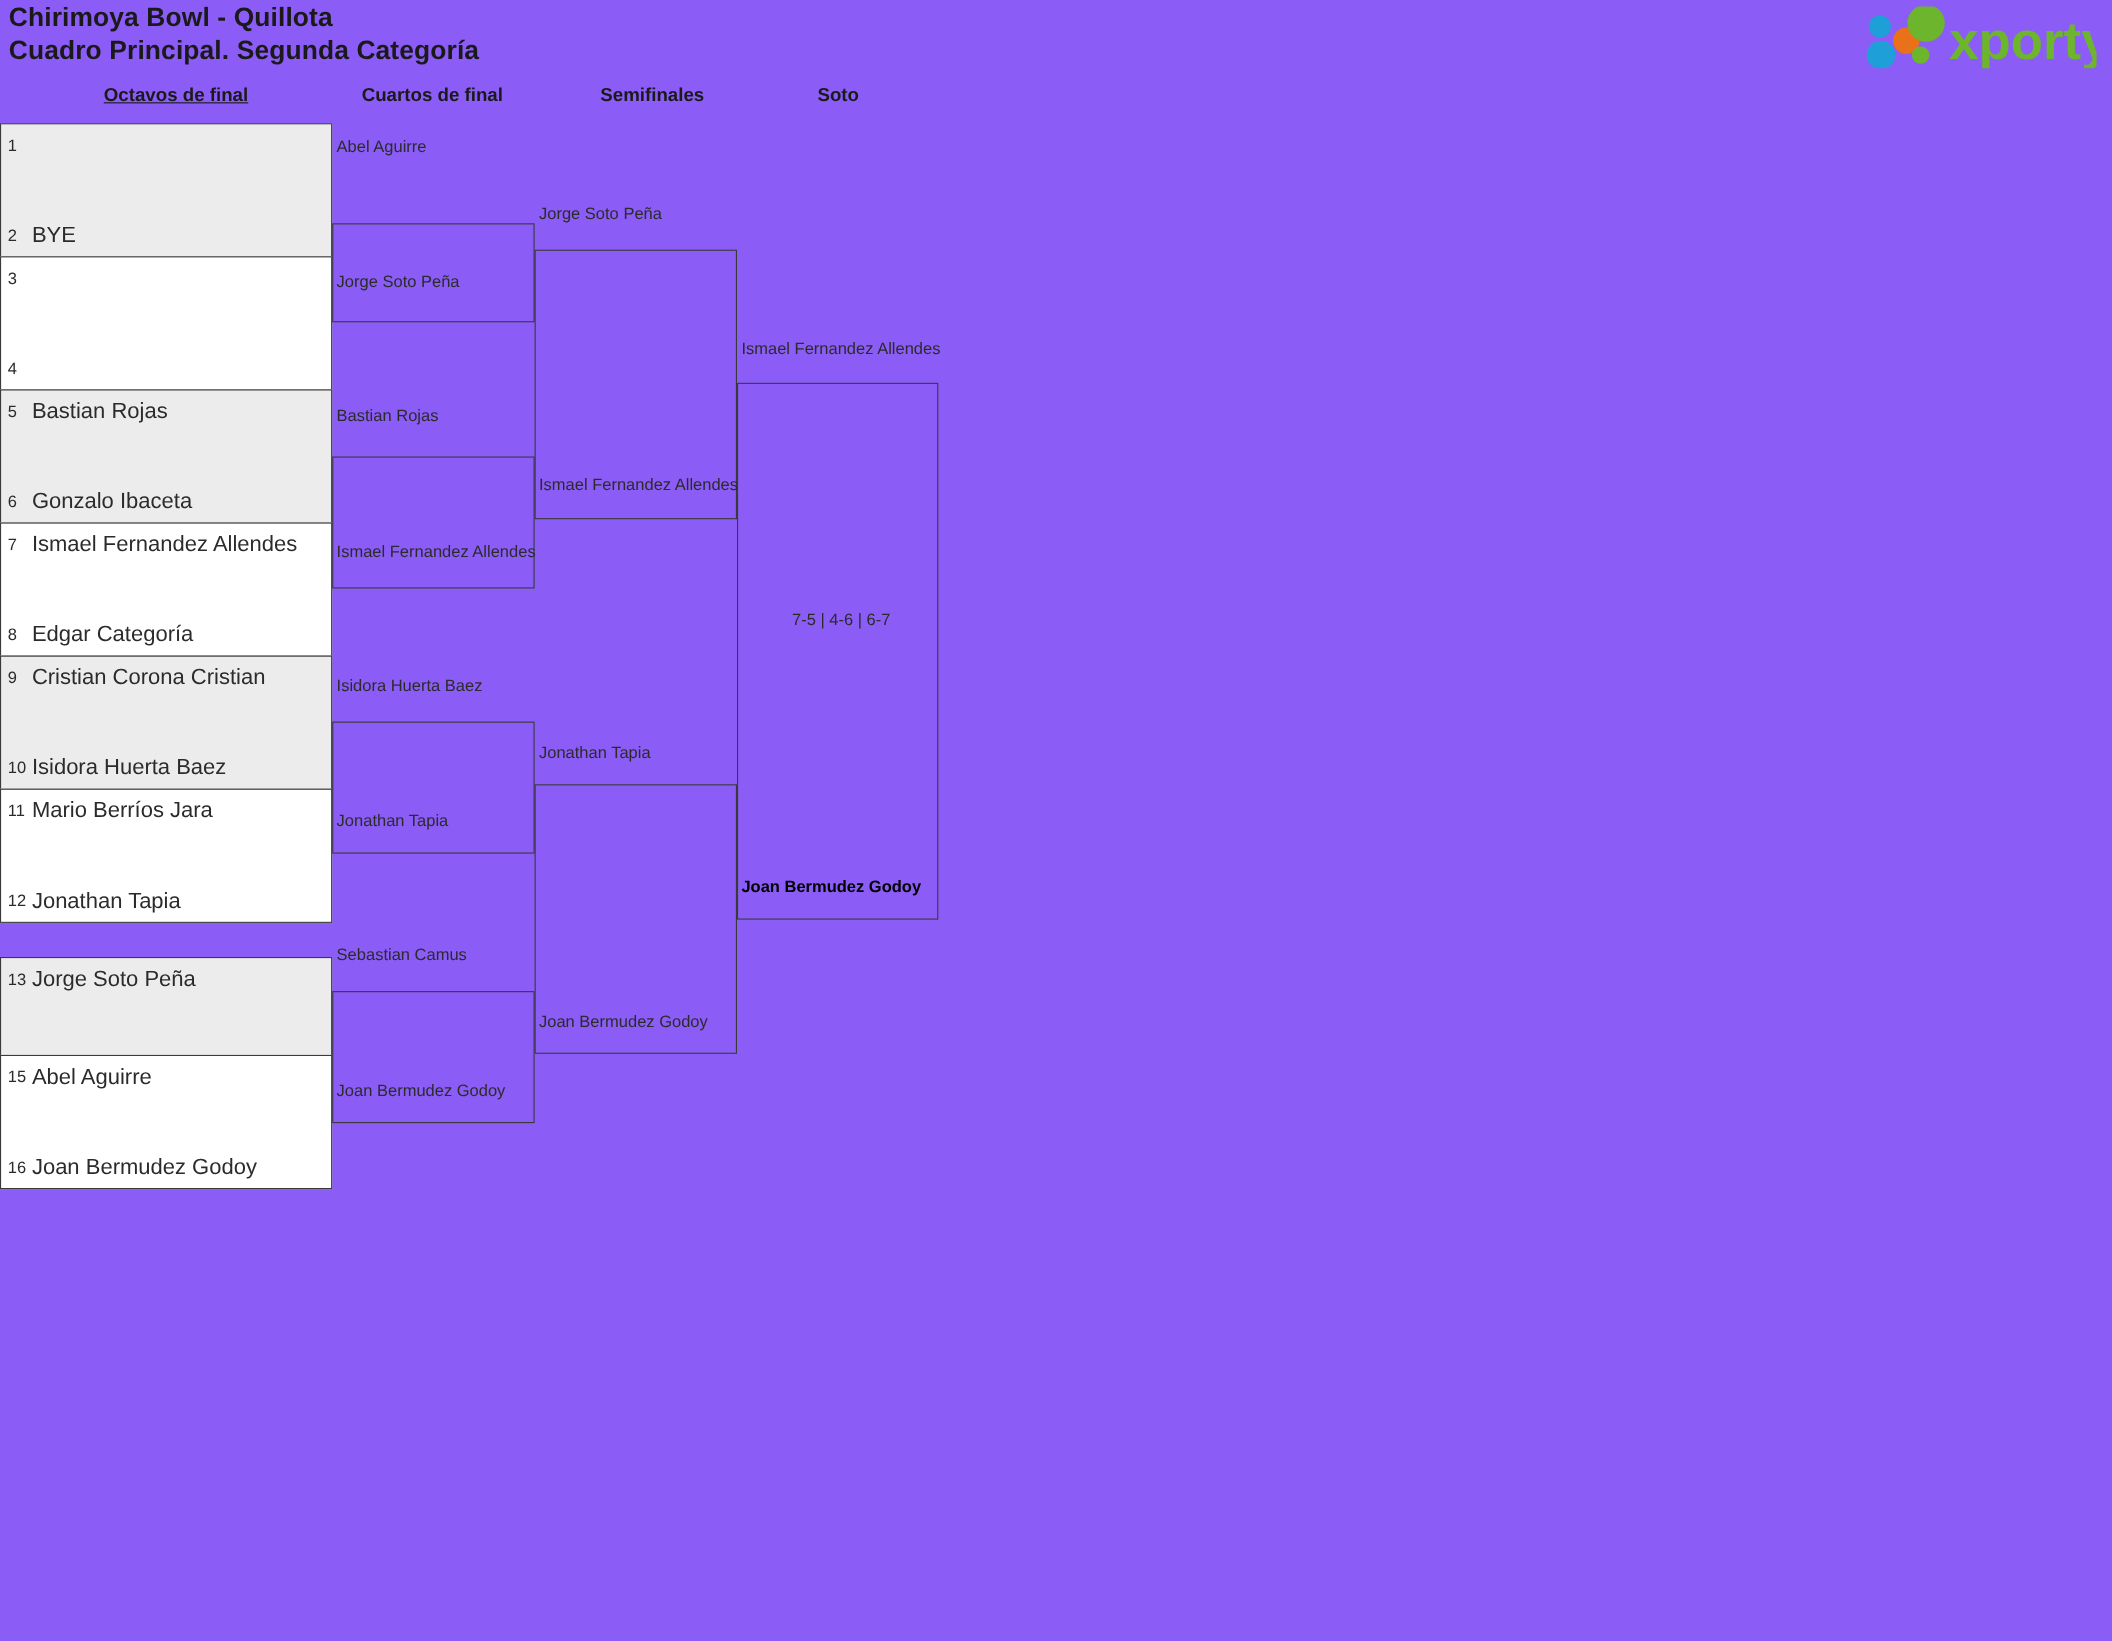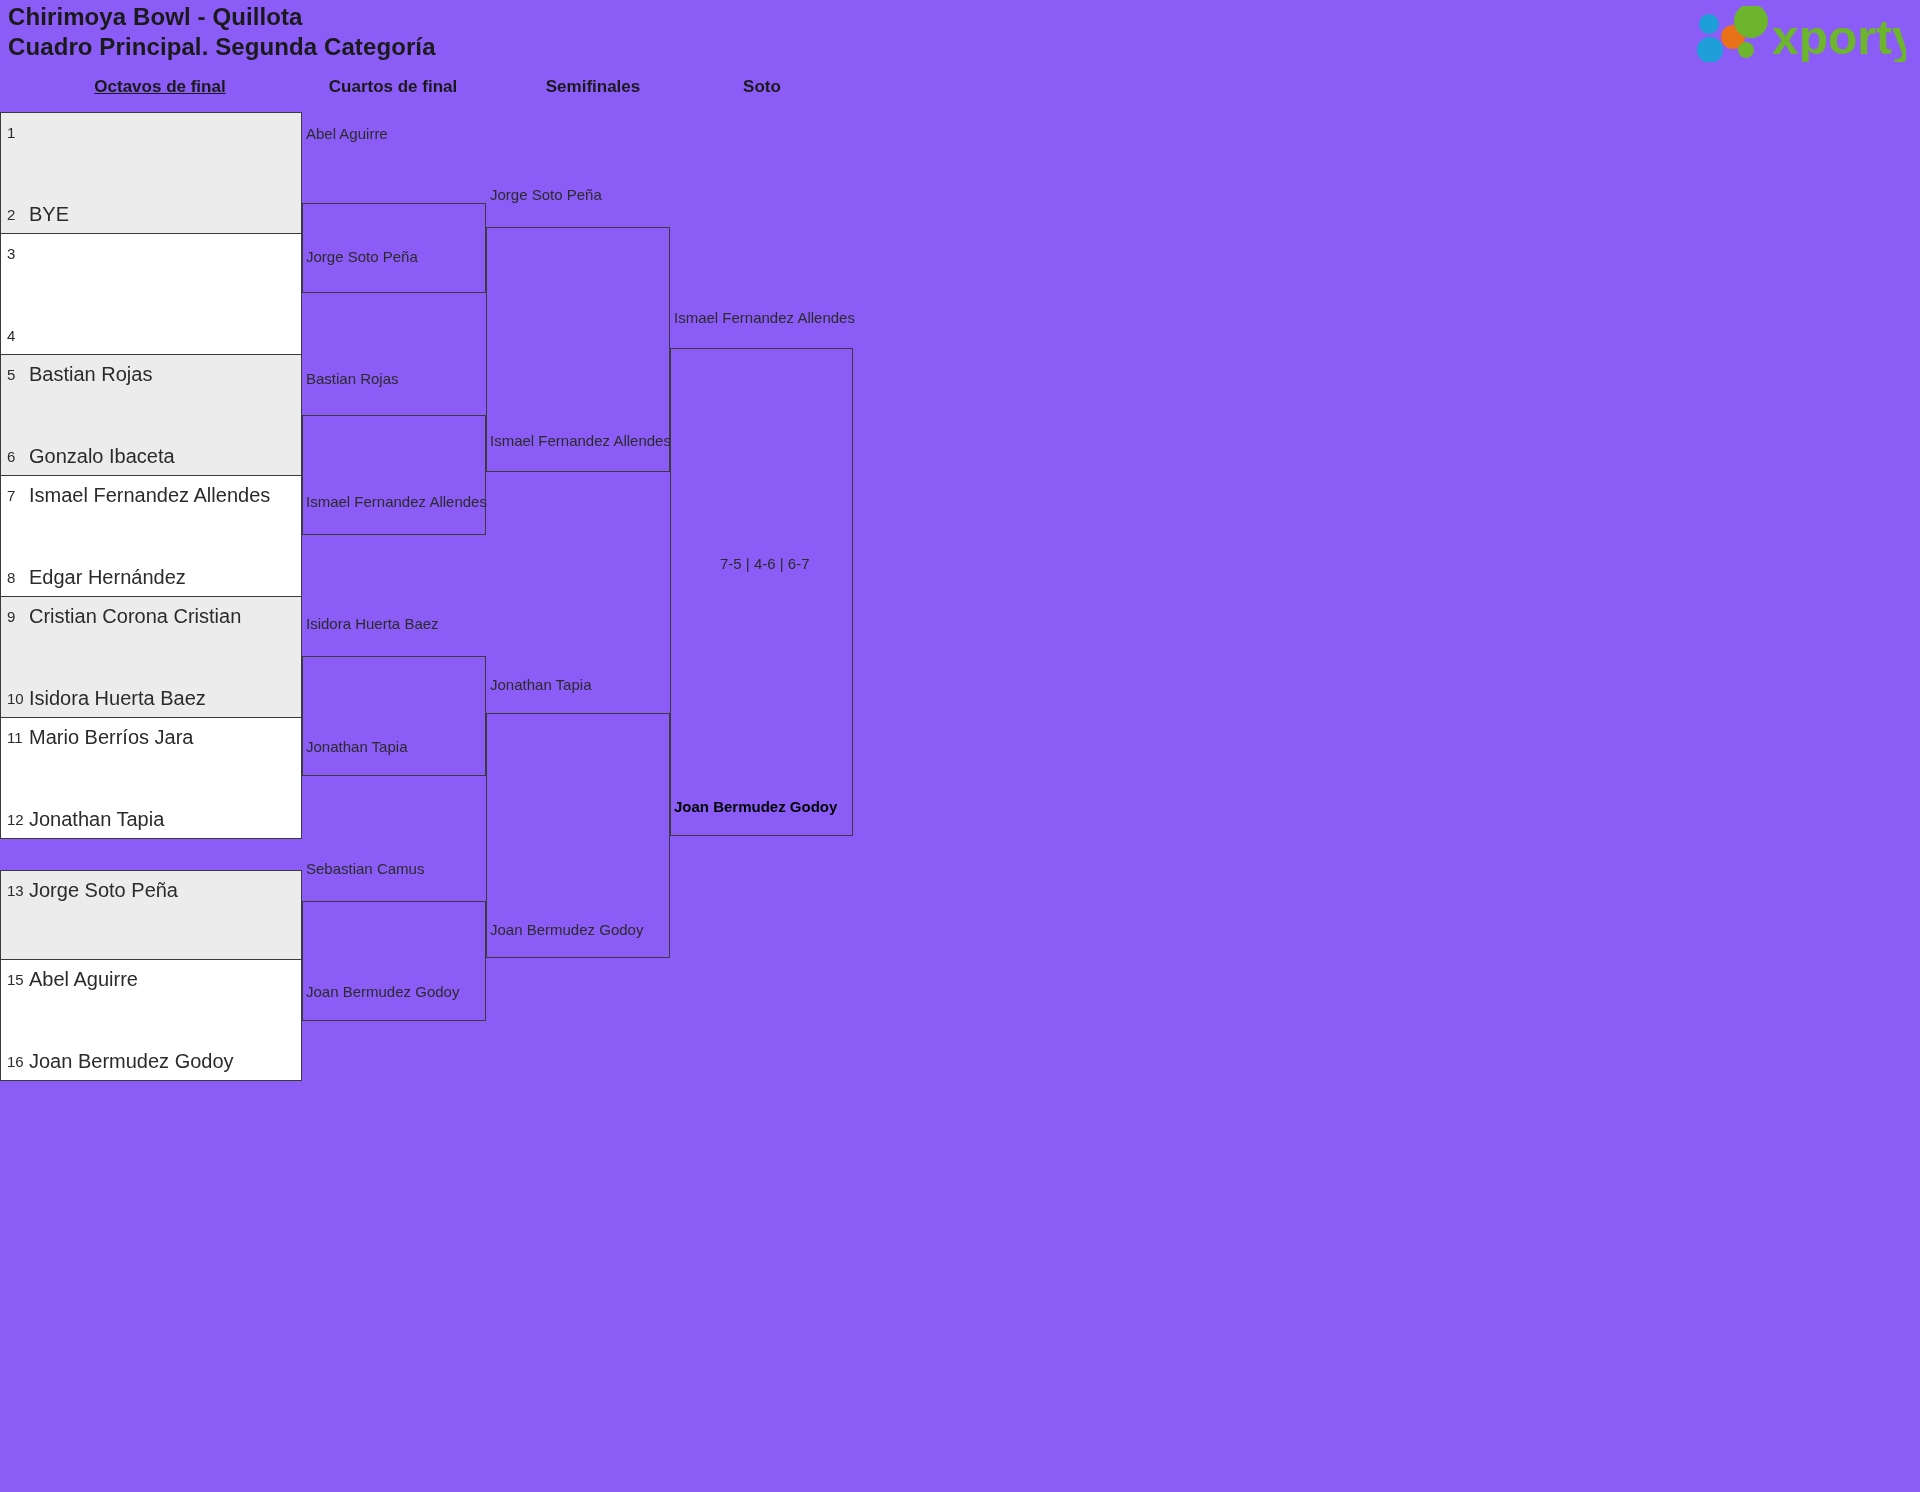--- a/index.html
+++ b/index.html
@@ -167,21 +167,21 @@
         </div>
     </div>
 
     <div class="seedbox" style="top:475px; height:122px;">
       <div class="seed-row top">
           <span class="seed-num">7</span>
           <span class="seed-name">Ismael Fernandez Allendes</span>
         </div>
       <div class="seed-row bottom">
           <span class="seed-num">8</span>
-          <span class="seed-name">Edgar Hernández</span>
+          <span class="seed-name">Edgar Categoría</span>
         </div>
     </div>
 
     <div class="seedbox shaded" style="top:596px; height:122px;">
       <div class="seed-row top">
           <span class="seed-num">9</span>
           <span class="seed-name">Cristian Corona Cristian</span>
         </div>
       <div class="seed-row bottom">
           <span class="seed-num">10</span>

